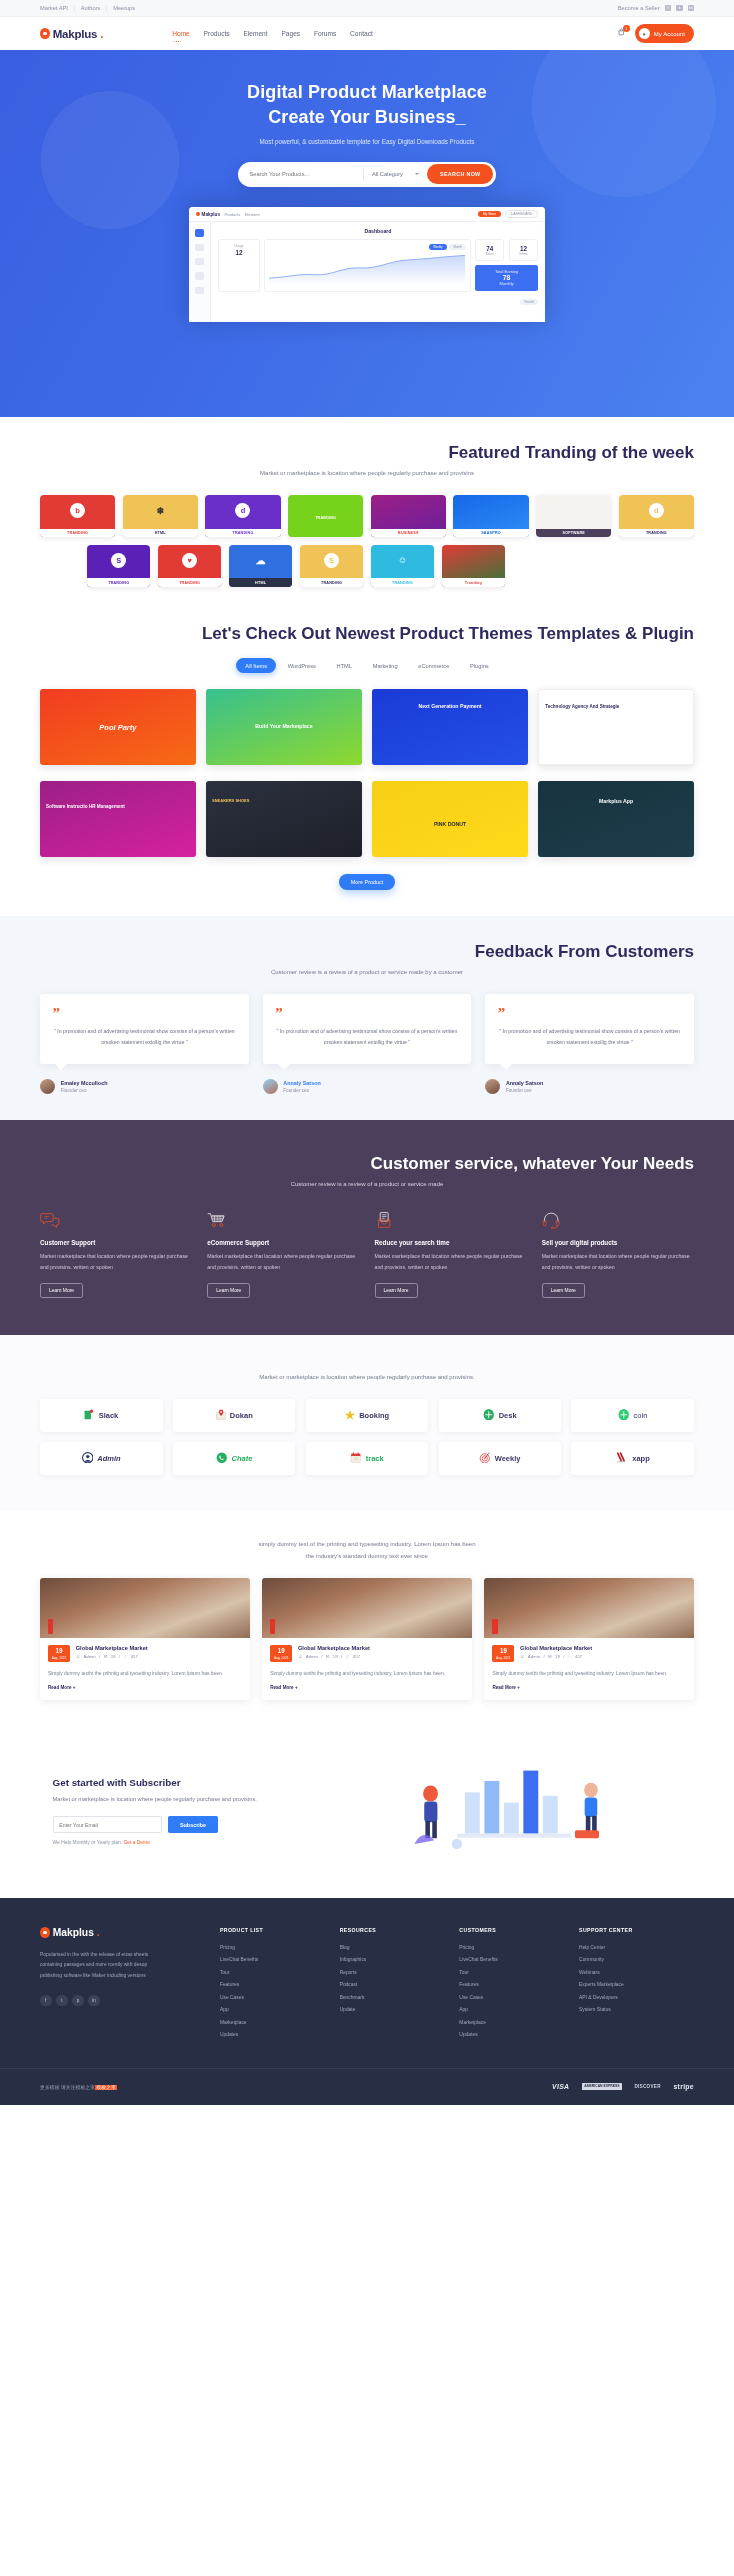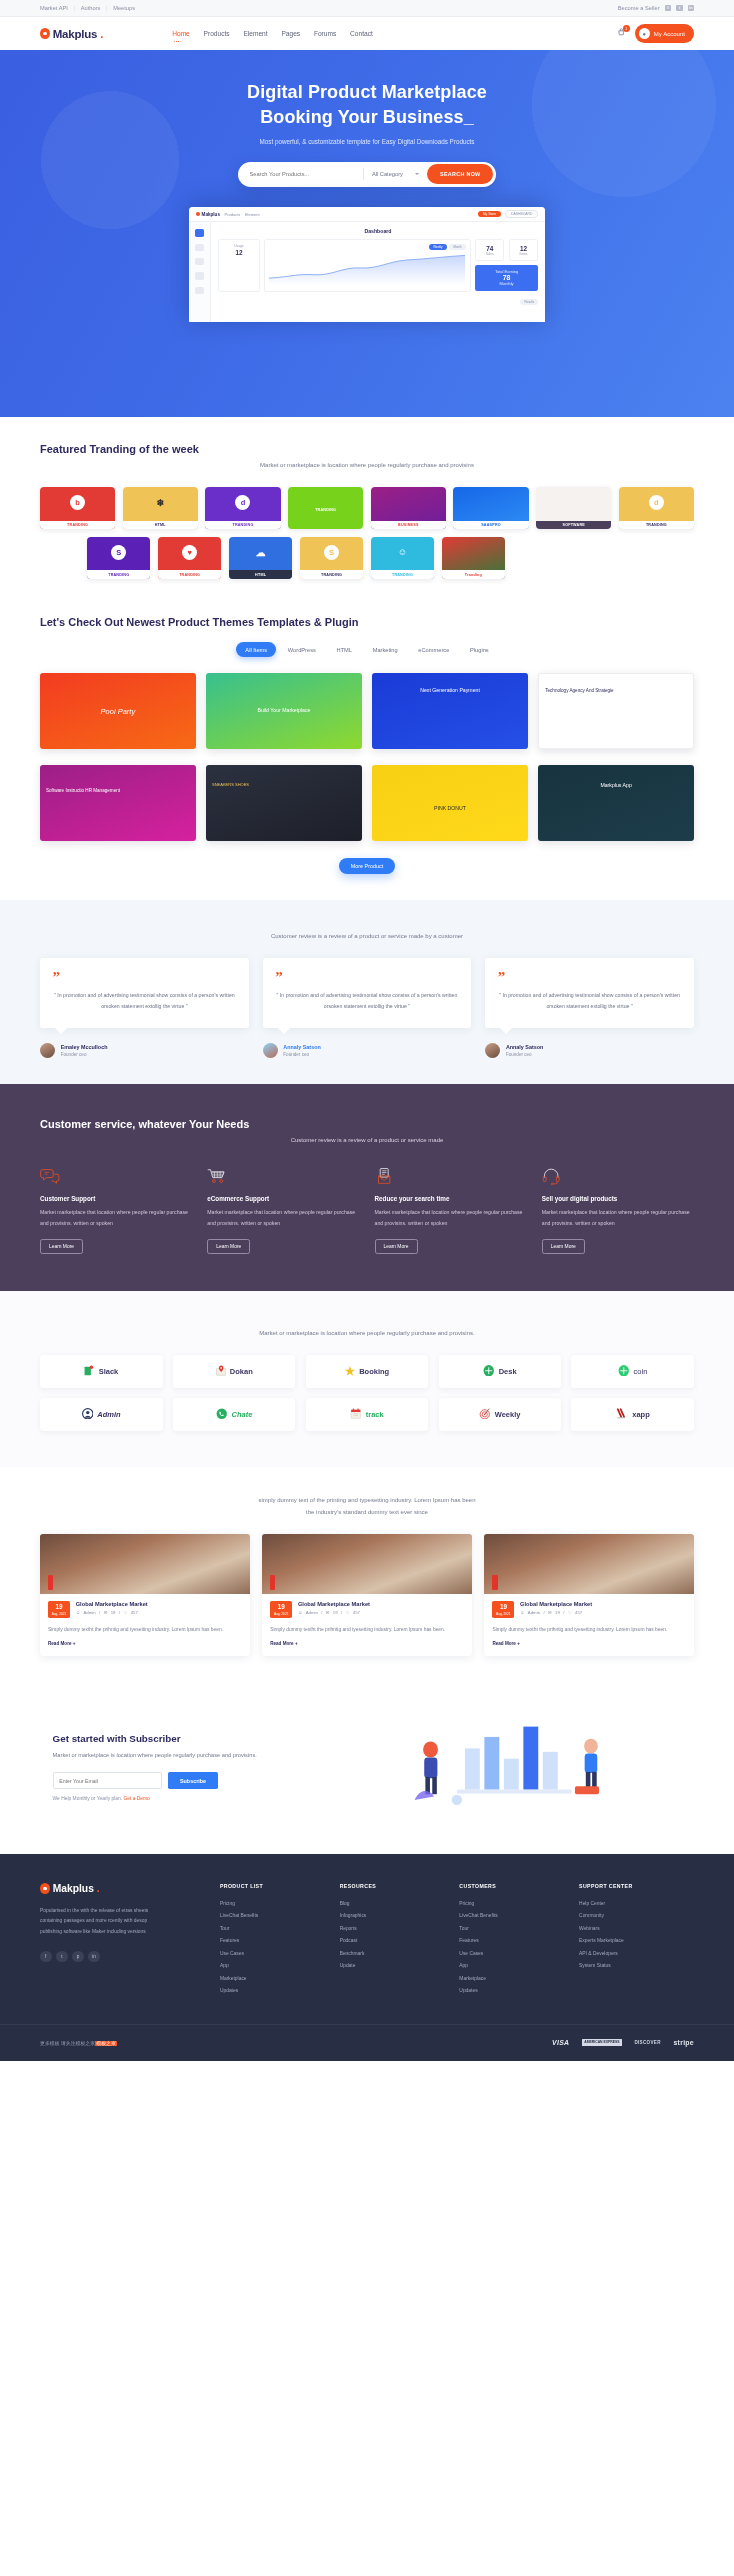--- a/index.html
+++ b/index.html
@@ -112,39 +112,39 @@
   .chip { font-size: 2.9px; padding: 1.1px 4px; border-radius: 4.6px; background: #eef1f7; color: #8990a6; }
   .chip.b { background: #3b6ef0; color: #fff; }
   .spark { height: 33px; }
   .right-col { width: 63px; display: flex; flex-direction: column; gap: 4px; }
   .blue-card { background: #3b6ef0; color: #fff; border-radius: 2.3px; padding: 4.6px; }
   .bc-top { font-size: 4px; opacity: .85; }
   .bc-big { font-size: 6.9px; font-weight: bold; }
 
   
   section { padding: 26px 0; }
-  .sec-title { text-align: left; font-size: 11px; font-weight: bold; color: #2d2a5e; }
+  .sec-title { text-align: right; font-size: 17px; font-weight: bold; color: #2d2a5e; }
   .sec-sub { text-align: center; font-size: 6px; color: #74798e; margin-top: 5.2px; line-height: 1.7; }
 
   
   .trend-grid { display: grid; grid-template-columns: repeat(8, 1fr); gap: 7.5px; margin-top: 17px; }
   .trend-grid.row2 { grid-template-columns: repeat(8, 1fr); margin-top: 7.5px; }
   .trend-card { height: 42px; border-radius: 4px; position: relative; overflow: hidden; display: flex; flex-direction: column; justify-content: flex-end; box-shadow: 0 1.7px 5.7px rgba(30,35,70,.09); }
   .trend-label { background: #fff; text-align: center; font-size: 3.7px; font-weight: bold; letter-spacing: 0.2px; padding: 2.3px 0; }
   .trend-emblem { position: absolute; top: 8px; left: 0; right: 0; display: flex; justify-content: center; }
   .emb-circle { width: 15px; height: 15px; border-radius: 50%; background: #fff; display: flex; align-items: center; justify-content: center; font-size: 7.5px; font-weight: bold; }
 
   
   .tabs { display: flex; justify-content: center; gap: 2.3px; margin-top: 13.8px; }
   .tab { font-size: 5.7px; color: #6a6f85; padding: 4.6px 9.2px; border-radius: 9.2px; cursor: pointer; }
   .tab.active { background: #2f7cf6; color: #fff; box-shadow: 0 2.3px 6.9px rgba(47,124,246,.38); }
 
   .prod-grid { display: grid; grid-template-columns: repeat(4, 1fr); gap: 10.3px; margin-top: 16px; }
   .prod-card { height: 76px; border-radius: 2.9px; overflow: hidden; box-shadow: 0 2.3px 8px rgba(30,35,70,.12); position: relative; color: #fff; font-size: 4.6px; }
-  .prod-card .pc-title { position: absolute; left: 0; right: 0; top: 44%; text-align: center; font-size: 5.2px; font-weight: normal; padding: 0 6px; }
+  .prod-card .pc-title { position: absolute; left: 0; right: 0; top: 44%; text-align: center; font-size: 5.2px; font-weight: bold; padding: 0 6px; }
   .more-btn-wrap { text-align: center; margin-top: 17px; }
   .more-btn { background: #2f7cf6; color: #fff; border: none; border-radius: 9.2px; padding: 4.6px 11.5px; font-size: 5.4px; cursor: pointer; box-shadow: 0 3.4px 9.2px rgba(47,124,246,.35); font-family: inherit; }
 
   
   .feedback { background: #f3f7fb; }
   .fb-grid { display: grid; grid-template-columns: repeat(3, 1fr); gap: 13.8px; margin-top: 17px; }
   .fb-card { background: #fff; border-radius: 2.9px; padding: 13.8px 12.6px 17px; box-shadow: 0 1.7px 8px rgba(35,45,90,.07); position: relative; }
   .fb-card::after { content: ""; position: absolute; left: 15px; bottom: -6.3px; width: 0; height: 0; border-left: 6.3px solid transparent; border-right: 6.3px solid transparent; border-top: 6.9px solid #fff; }
   .quote { color: #f4511e; font-size: 15px; font-weight: bold; line-height: .7; font-family: "Liberation Serif", serif; }
   .fb-text { margin-top: 8px; font-size: 5.2px; color: #6d7287; line-height: 2; text-align: center; }
@@ -269,21 +269,21 @@
         <span>My Account</span>
       </button>
     </div>
   </div>
 </div>
 
 <div class="hero">
   <div class="wrap hero-inner">
     <h1>
       <span>Digital Product Marketplace</span><br>
-      <span>Booking Your Business_</span>
+      <span>Create Your Business_</span>
     </h1>
     <p class="sub">Most powerful, &amp; customizable template for Easy Digital Downloads Products</p>
 
     <div class="searchbar">
       <input type="text" placeholder="Search Your Products..." style="">
       <span class="divider"></span>
       <div class="cat-select">
         <span>All Category</span>
         <span class="caret"></span>
       </div>
@@ -488,20 +488,21 @@
     </div>
 
     <div class="more-btn-wrap">
       <button class="more-btn">More Product</button>
     </div>
   </div>
 </section>
 
 <section class="feedback">
   <div class="wrap">
+    <h2 class="sec-title">Feedback From Customers</h2>
     <p class="sec-sub">Customer review is a review of a product or service made by a customer</p>
     <div class="fb-grid">
       <div>
         <div class="fb-card">
           <div class="quote">”</div>
           <div class="fb-text">" In promotion and of advertising testimonial show consiss of a person's written orsoken statement extollig the virtue "</div>
         </div>
         <div class="fb-person">
           <div class="avatar"></div>
           <div>

